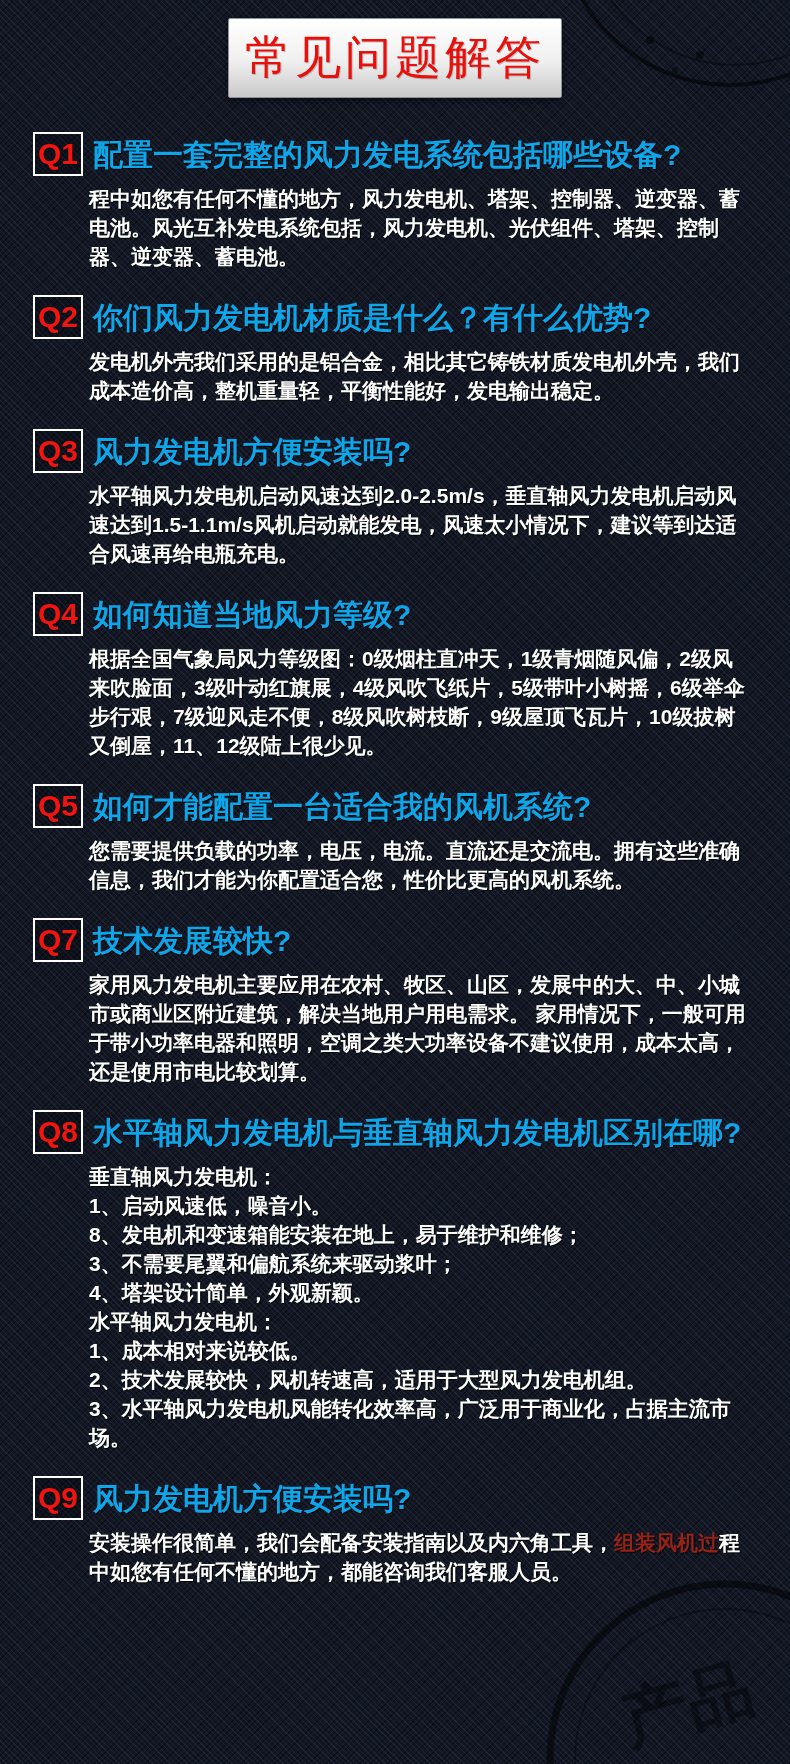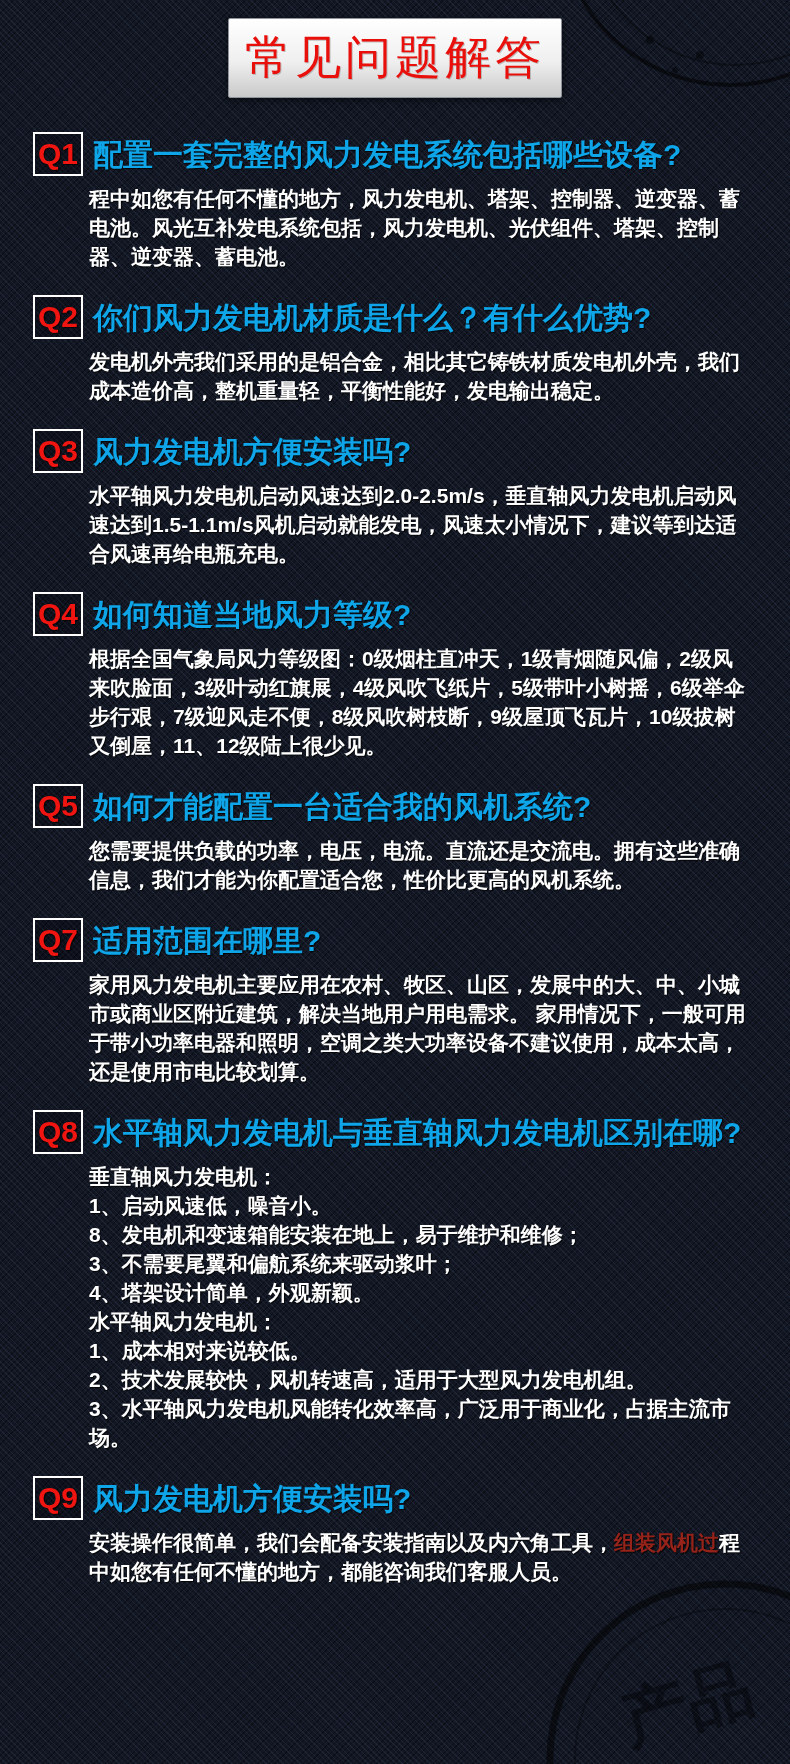--- a/index.html
+++ b/index.html
@@ -107,21 +107,21 @@
         <div class="qbadge">Q5</div>
         <div class="qtitle">如何才能配置一台适合我的风机系统?</div>
       </div>
       <p class="answer">您需要提供负载的功率，电压，电流。直流还是交流电。拥有这些准确信息，我们才能为你配置适合您，性价比更高的风机系统。</p>
     </section>
 
 
     <section class="faq-item">
       <div class="qrow">
         <div class="qbadge">Q7</div>
-        <div class="qtitle">适用范围在哪里?</div>
+        <div class="qtitle">技术发展较快?</div>
       </div>
       <p class="answer">家用风力发电机主要应用在农村、牧区、山区，发展中的大、中、小城市或商业区附近建筑，解决当地用户用电需求。 家用情况下，一般可用于带小功率电器和照明，空调之类大功率设备不建议使用，成本太高，还是使用市电比较划算。</p>
     </section>
 
     <section class="faq-item">
       <div class="qrow">
         <div class="qbadge">Q8</div>
         <div class="qtitle">水平轴风力发电机与垂直轴风力发电机区别在哪?</div>
       </div>
       <div class="answer">

